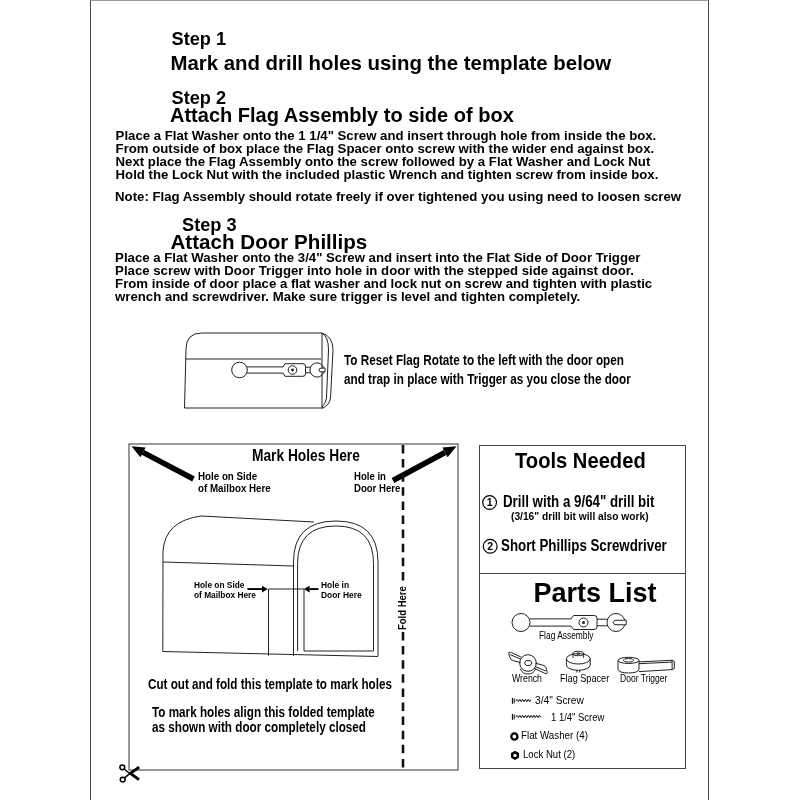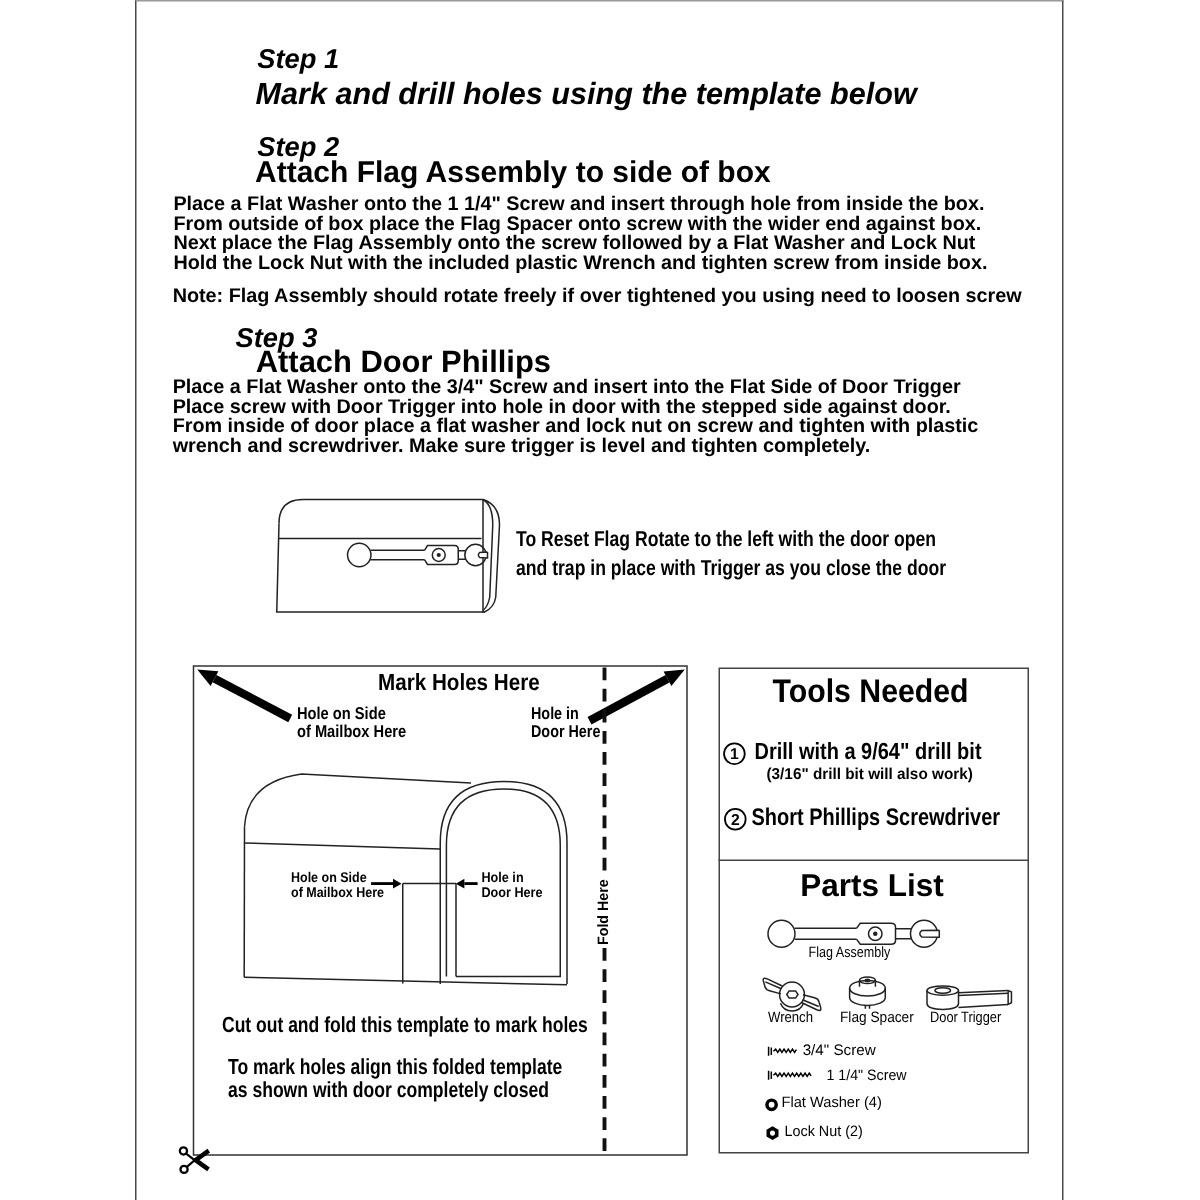--- a/index.html
+++ b/index.html
@@ -1,38 +1,38 @@
 <!DOCTYPE html>
 <html><head>
 <meta charset="utf-8">
 <style>
   html,body{margin:0;padding:0;}
   body{width:800px;height:800px;background:#fff;font-family:"Liberation Sans",sans-serif;position:relative;overflow:hidden;}
   .t{position:absolute;white-space:nowrap;color:#000;transform-origin:left top;line-height:1;}
   .b{font-weight:bold;}
-  .i{font-style:italic;}
+  .i{}
 </style>
 </head>
 <body>
 
 <div style="position:absolute;left:90px;top:-0.49px;width:617px;height:812px;border:1px solid #4a4a4a;border-top-color:#9a9a9a;"></div>
 
 <div class="t b i" style="left:171.5px;top:29.9px;font-size:18.2px;">Step 1</div>
 
-<div class="t b" style="left:170.4px;top:52.8px;font-size:20.4px;font-style:italic;">Mark and drill holes using the template below</div>
+<div class="t b" style="left:170.4px;top:52.8px;font-size:20.4px;">Mark and drill holes using the template below</div>
 
 <div class="t b i" style="left:171.5px;top:88.8px;font-size:18.2px;">Step 2</div>
 
 <div class="t b" style="left:170px;top:105.1px;font-size:20px;">Attach Flag Assembly to side of box</div>
 
 <div class="t b" style="left:115.6px;top:128.8px;font-size:13.2px;line-height:13.07px;">Place a Flat Washer onto the 1 1/4" Screw and insert through hole from inside the box.<br>From outside of box place the Flag Spacer onto screw with the wider end against box.<br>Next place the Flag Assembly onto the screw followed by a Flat Washer and Lock Nut<br>Hold the Lock Nut with the included plastic Wrench and tighten screw from inside box.</div>
 
 <div class="t b" style="left:115.1px;top:190.3px;font-size:13.2px;">Note: Flag Assembly should rotate freely if over tightened you using need to loosen screw</div>
 
-<div class="t b i" style="left:157px;top:216.2px;font-size:18.2px;text-align:right;">Step 3</div>
+<div class="t b i" style="left:182px;top:216.2px;font-size:18.2px;text-align:right;">Step 3</div>
 
 <div class="t b" style="left:170.5px;top:232px;font-size:20.6px;">Attach Door Phillips</div>
 
 <div class="t b" style="left:115.1px;top:250.7px;font-size:13.2px;line-height:13.27px;">Place a Flat Washer onto the 3/4" Screw and insert into the Flat Side of Door Trigger<br>Place screw with Door Trigger into hole in door with the stepped side against door.<br>From inside of door place a flat washer and lock nut on screw and tighten with plastic<br>wrench and screwdriver. Make sure trigger is level and tighten completely.</div>
 
 <div class="t b" style="left:344.1px;top:351.1px;font-size:14.4px;line-height:18.7px;transform:scaleX(0.815);">To Reset Flag Rotate to the left with the door open<br>and trap in place with Trigger as you close the door</div>
 
 <div class="t b" style="left:252px;top:447.9px;font-size:15.6px;transform:scaleX(0.882);">Mark Holes Here</div>
 
 <div class="t b" style="left:198.2px;top:470.3px;font-size:11.4px;line-height:12.1px;transform:scaleX(0.858);">Hole on Side<br>of Mailbox Here</div>
@@ -54,21 +54,21 @@
 <div style="position:absolute;left:478.5px;top:572.5px;width:207px;height:0;border-top:1px solid #444;"></div>
 
 <div class="t b" style="left:515.4px;top:450.1px;font-size:21.8px;transform:scaleX(0.925);">Tools Needed</div>
 
 <div class="t b" style="left:502.9px;top:494.4px;font-size:15.6px;transform:scaleX(0.854);">Drill with a 9/64" drill bit</div>
 
 <div class="t b" style="left:510.6px;top:511.2px;font-size:10.5px;transform:scaleX(0.972);">(3/16" drill bit will also work)</div>
 
 <div class="t b" style="left:500.6px;top:538.3px;font-size:16px;transform:scaleX(0.832);">Short Phillips Screwdriver</div>
 
-<div class="t b" style="left:533.5px;top:579.5px;font-size:21px;">Parts List</div>
+<div class="t b" style="left:533.5px;top:579.5px;font-size:27px;">Parts List</div>
 
 <div class="t" style="left:539.1px;top:631px;font-size:10px;transform:scaleX(0.838);">Flag Assembly</div>
 
 <div class="t" style="left:511.7px;top:674.2px;font-size:10px;transform:scaleX(0.875);">Wrench</div>
 
 <div class="t" style="left:560.4px;top:674.2px;font-size:10px;transform:scaleX(0.912);">Flag Spacer</div>
 
 <div class="t" style="left:620.1px;top:674.2px;font-size:10px;transform:scaleX(0.854);">Door Trigger</div>
 
 <div class="t" style="left:535.1px;top:695.9px;font-size:10.16px;">3/4" Screw</div>

